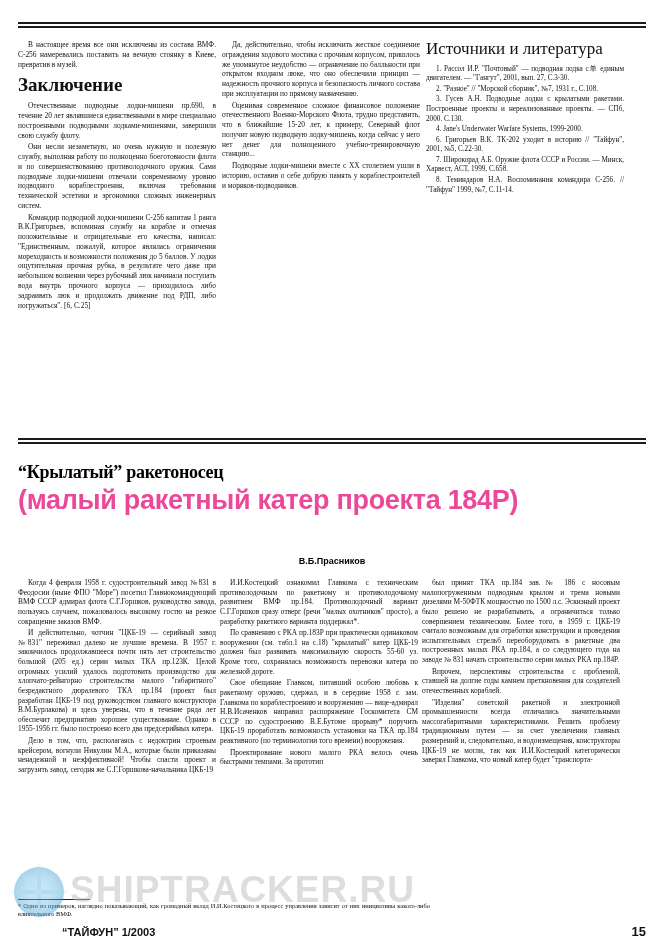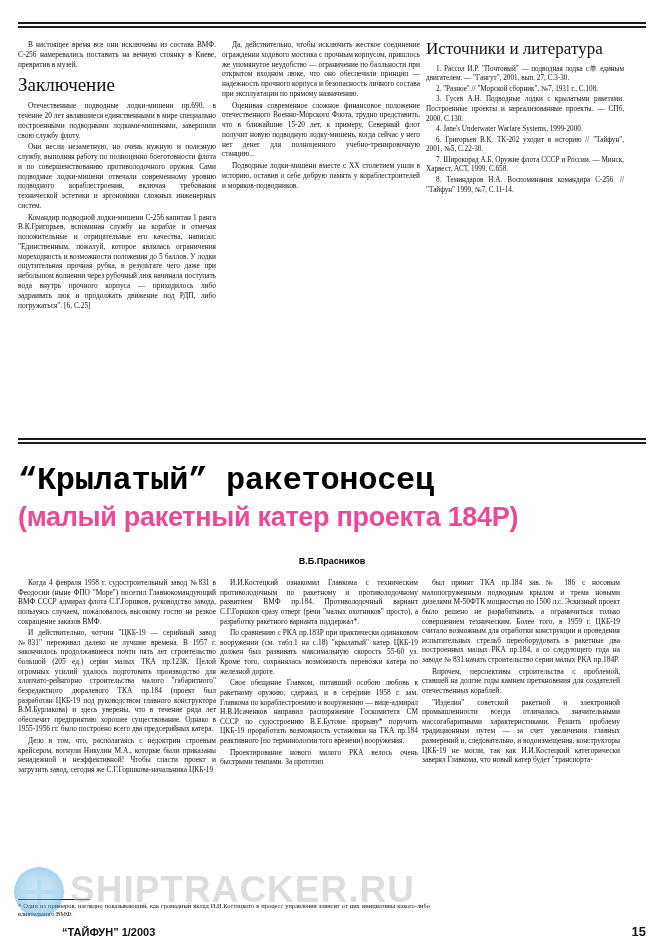--- a/index.html
+++ b/index.html
@@ -56,21 +56,21 @@
     text-align: justify;
     hyphens: auto;
   }
   .col p {
     margin: 0 0 2px 0;
     text-indent: 10px;
   }
   h2.section-title {
     font-family: "Liberation Serif", serif;
     font-size: 19px;
-    font-weight: normal;
+    font-weight: bold;
     margin: 6px 0 6px 0;
     text-indent: 0;
     line-height: 1.05;
   }
   h2.src-title {
     font-size: 17px;
     font-weight: normal;
     margin: 0 0 6px 0;
     line-height: 1.1;
   }
@@ -96,22 +96,22 @@
 
   
   .headline {
     position: absolute;
     left: 18px;
     right: 18px;
     top: 462px;
     text-align: left;
   }
   .headline .l1 {
-    font-family: Liberation Mono, monospace;
-    font-size: 32px;
+    font-family: Liberation Serif, serif;
+    font-size: 18px;
     font-weight: bold;
     letter-spacing: -0.3px;
     line-height: 1.18;
     color: #000;
   }
   .headline .l2 {
     font-family: "Liberation Sans", sans-serif;
     font-size: 27px;
     font-weight: bold;
     letter-spacing: -0.3px;

